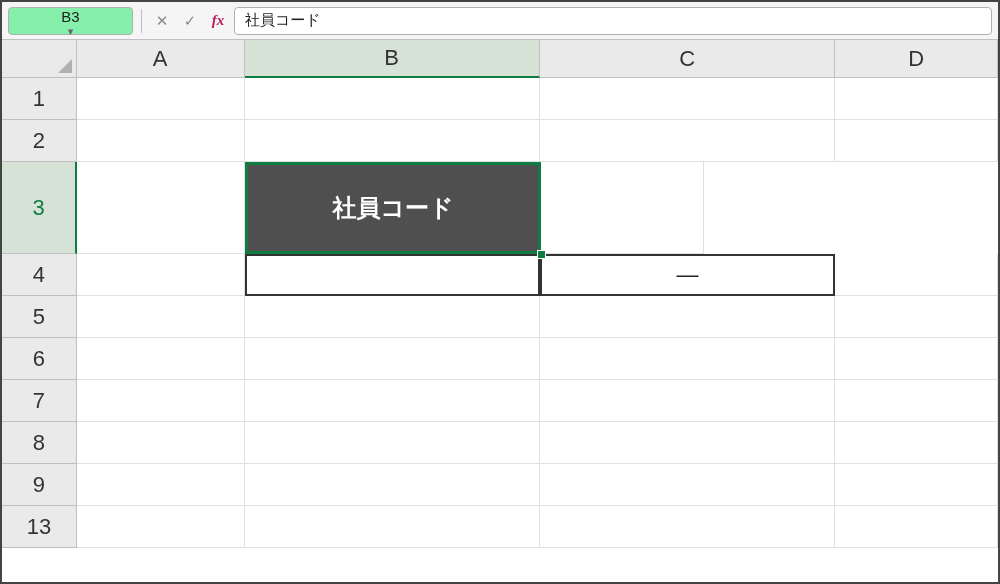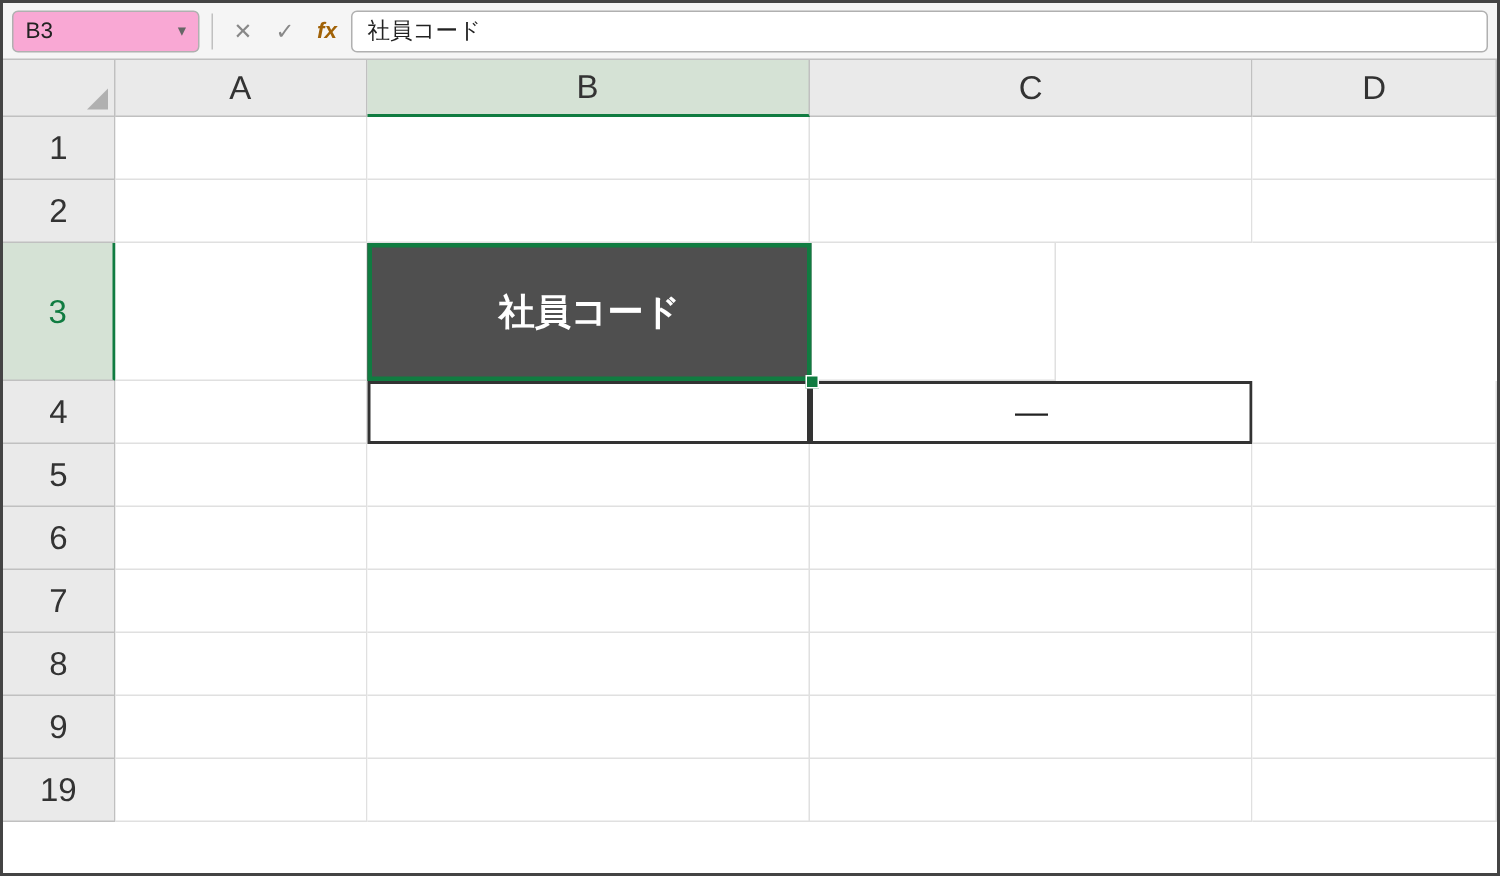--- a/index.html
+++ b/index.html
@@ -1,25 +1,25 @@
 <!DOCTYPE html>
 <html><head>
   <meta charset="utf-8">
   <style>
     * { box-sizing: border-box; margin: 0; padding: 0; }
     body { font-family: 'Segoe UI', Arial, sans-serif; background: #ffffff; width: 1000px; height: 584px; overflow: hidden; border: 2px solid #444; }
 
     
     .formula-bar { height: 38px; background: #f5f5f5; border-bottom: 1px solid #c0c0c0; display: flex; align-items: center; padding: 4px 6px; gap: 4px; }
-    .name-box { width: 125px; height: 28px; background: #f9a8d4; border: 1px solid #b0b0b0; border-radius: 4px; display: flex; align-items: center; padding: 0 8px; font-size: 15px; font-weight: 500; color: #222; justify-content: space-between; }
+    .name-box { width: 125px; height: 28px; background: #86efac; border: 1px solid #b0b0b0; border-radius: 4px; display: flex; align-items: center; padding: 0 8px; font-size: 15px; font-weight: 500; color: #222; justify-content: space-between; flex-direction: column; }
     .name-box .chev { font-size: 11px; color: #666; }
     .divider-v { width: 1px; height: 24px; background: #c0c0c0; margin: 0 4px; }
     .fb-icons { display: flex; align-items: center; gap: 4px; }
     .fb-icon { width: 24px; height: 24px; display: flex; align-items: center; justify-content: center; color: #888; font-size: 15px; }
-    .fb-icon.fx { font-style: italic; font-family: Liberation Sans, sans-serif; font-weight: bold; color: #a16207; }
+    .fb-icon.fx { font-style: italic; font-family: Liberation Serif, serif; font-weight: bold; color: #be185d; }
     .formula-input { flex: 1; height: 28px; background: #ffffff; border: 1px solid #b0b0b0; border-radius: 4px; padding: 0 10px; font-size: 15px; color: #222; display: flex; align-items: center; }
 
     
     .grid-wrap { position: relative; height: 544px; overflow: hidden; }
 
     
     .col-headers { display: flex; height: 38px; }
     .corner { width: 75px; height: 38px; background: #eaeaea; border-right: 1px solid #c0c0c0; border-bottom: 1px solid #c0c0c0; position: relative; }
     .corner::after { content: ""; position: absolute; right: 4px; bottom: 4px; width: 0; height: 0; border-left: 14px solid transparent; border-bottom: 14px solid #b0b0b0; }
     .col-h { height: 38px; background: #eaeaea; border-right: 1px solid #c0c0c0; border-bottom: 1px solid #c0c0c0; display: flex; align-items: center; justify-content: center; font-size: 22px; color: #333; }
@@ -148,21 +148,21 @@
 
   <div class="row h-9">
     <div class="row-h h-9">9</div>
     <div class="cell w-a"></div>
     <div class="cell w-b"></div>
     <div class="cell w-c"></div>
     <div class="cell w-d"></div>
   </div>
 
   <div class="row h-10">
-    <div class="row-h h-10">19</div>
+    <div class="row-h h-10">13</div>
     <div class="cell w-a"></div>
     <div class="cell w-b"></div>
     <div class="cell w-c"></div>
     <div class="cell w-d"></div>
   </div>
 
   <div class="active-sel" style="left:243px; top:122px; width:296px; height:92px;"></div>
   <div class="fill-handle" style="left:535px; top:210px;"></div>
 
 </div>

